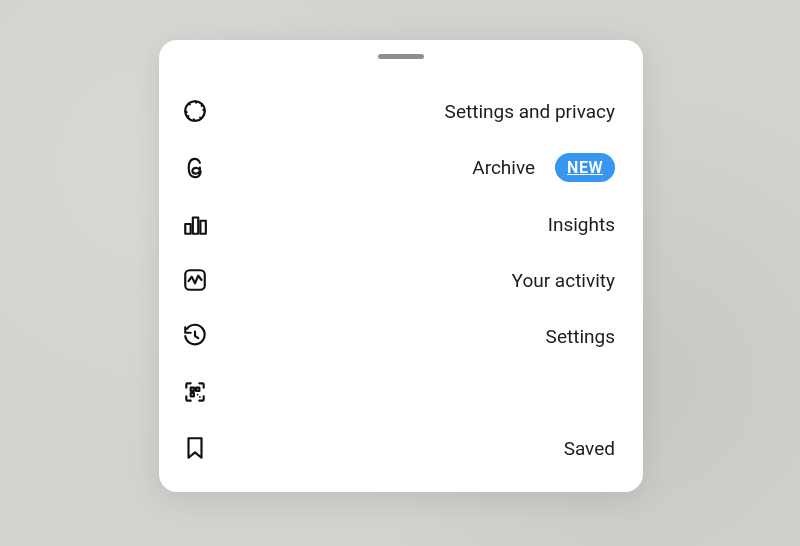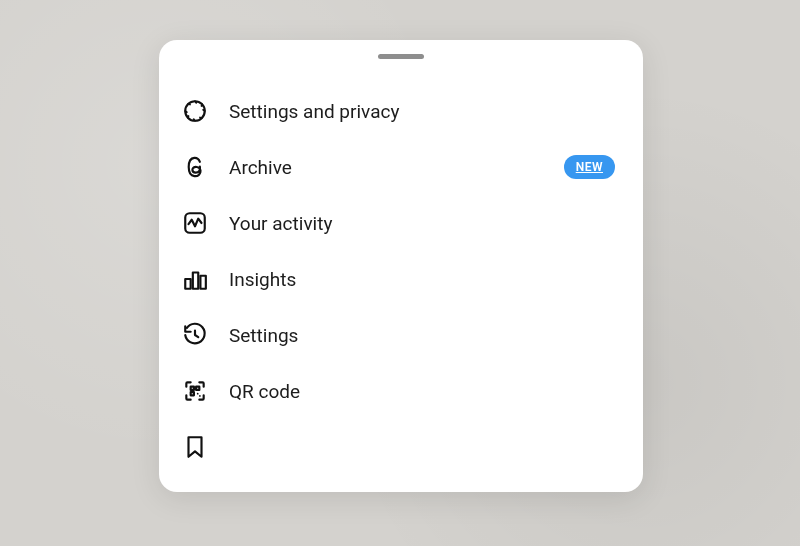--- a/index.html
+++ b/index.html
@@ -50,20 +50,21 @@
     .menu {
       display: flex;
       flex-direction: column;
     }
     .menu-item {
       display: flex;
       align-items: center;
       padding: 14px 28px 14px 22px;
       cursor: pointer;
       gap: 20px;
+      text-align: right;
     }
     .menu-icon {
       width: 28px;
       height: 28px;
       flex: 0 0 28px;
       display: flex;
       align-items: center;
       justify-content: center;
       color: #111;
     }
@@ -77,21 +78,21 @@
       stroke-linejoin: round;
     }
     .menu-label {
       font-size: 19px;
       color: #1d1d1d;
       flex: 1 1 auto;
     }
     .badge {
       background: #3797f0;
       color: #fff;
-      font-size: 12px;
+      font-size: 16px;
       font-weight: 600;
       letter-spacing: 0.5px;
       padding: 5px 12px;
       border-radius: 999px;
       text-decoration: underline;
     }
   </style>
 </head>
 <body>
 
@@ -116,36 +117,36 @@
           <path d="M16.5 7.2C15.4 4.6 13.6 3.4 11.4 3.6 8.2 3.9 6.2 7 6.2 12c0 5 2 8.1 5.2 8.4 2.8.3 5-1.4 5.6-3.8.5-2-.6-4.1-3.4-4.6-2.1-.4-4 .7-4 2.6 0 1.6 1.4 2.6 3 2.6 3.2 0 4.5-2.6 3.9-5.5"></path>
         </svg>
       </span>
       <span class="menu-label">Archive</span>
       <span class="badge">NEW</span>
     </div>
 
     <div class="menu-item">
       <span class="menu-icon">
         <svg viewBox="0 0 24 24">
-          <rect x="3" y="3" width="18" height="18" rx="4"></rect>
-          <polyline points="6,13 9,9 12,15 15,8 18,12"></polyline>
-        </svg>
-      </span>
-      <span class="menu-label">Your activity</span>
-    </div>
-
-    <div class="menu-item">
-      <span class="menu-icon">
-        <svg viewBox="0 0 24 24">
           <rect x="3" y="12" width="5" height="9"></rect>
           <rect x="10" y="6" width="5" height="15"></rect>
           <rect x="17" y="9" width="5" height="12"></rect>
         </svg>
       </span>
       <span class="menu-label">Insights</span>
+    </div>
+
+    <div class="menu-item">
+      <span class="menu-icon">
+        <svg viewBox="0 0 24 24">
+          <rect x="3" y="3" width="18" height="18" rx="4"></rect>
+          <polyline points="6,13 9,9 12,15 15,8 18,12"></polyline>
+        </svg>
+      </span>
+      <span class="menu-label">Your activity</span>
     </div>
 
     <div class="menu-item">
       <span class="menu-icon">
         <svg viewBox="0 0 24 24">
           <path d="M4.5 5.5A9 9 0 1 1 3 12"></path>
           <polyline points="3,4 3,9 8,9"></polyline>
           <polyline points="12,8 12,12 15,14"></polyline>
         </svg>
       </span>
@@ -159,25 +160,25 @@
           <path d="M20 8V5a1 1 0 0 0-1-1h-3"></path>
           <path d="M4 16v3a1 1 0 0 0 1 1h3"></path>
           <path d="M20 16v3a1 1 0 0 1-1 1h-3"></path>
           <rect x="8" y="8" width="3" height="3"></rect>
           <rect x="13" y="8" width="3" height="3"></rect>
           <rect x="8" y="13" width="3" height="3"></rect>
           <circle cx="14.5" cy="14.5" r="0.8" fill="#111" stroke="none"></circle>
           <circle cx="16.5" cy="16.5" r="0.8" fill="#111" stroke="none"></circle>
         </svg>
       </span>
-      <span class="menu-label">QR code</span>
     </div>
 
     <div class="menu-item">
       <span class="menu-icon">
         <svg viewBox="0 0 24 24">
           <path d="M6 3h12v18l-6-5-6 5V3z"></path>
         </svg>
       </span>
+      <span class="menu-label">Saved</span>
     </div>
 
   </div>
 </div>
 
 </body></html>

